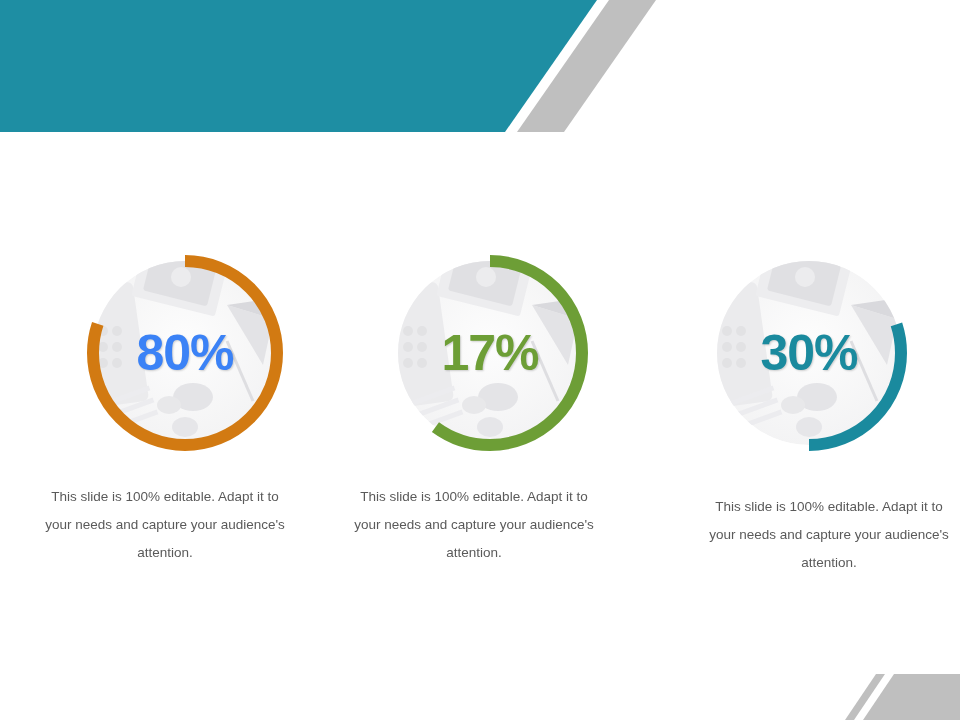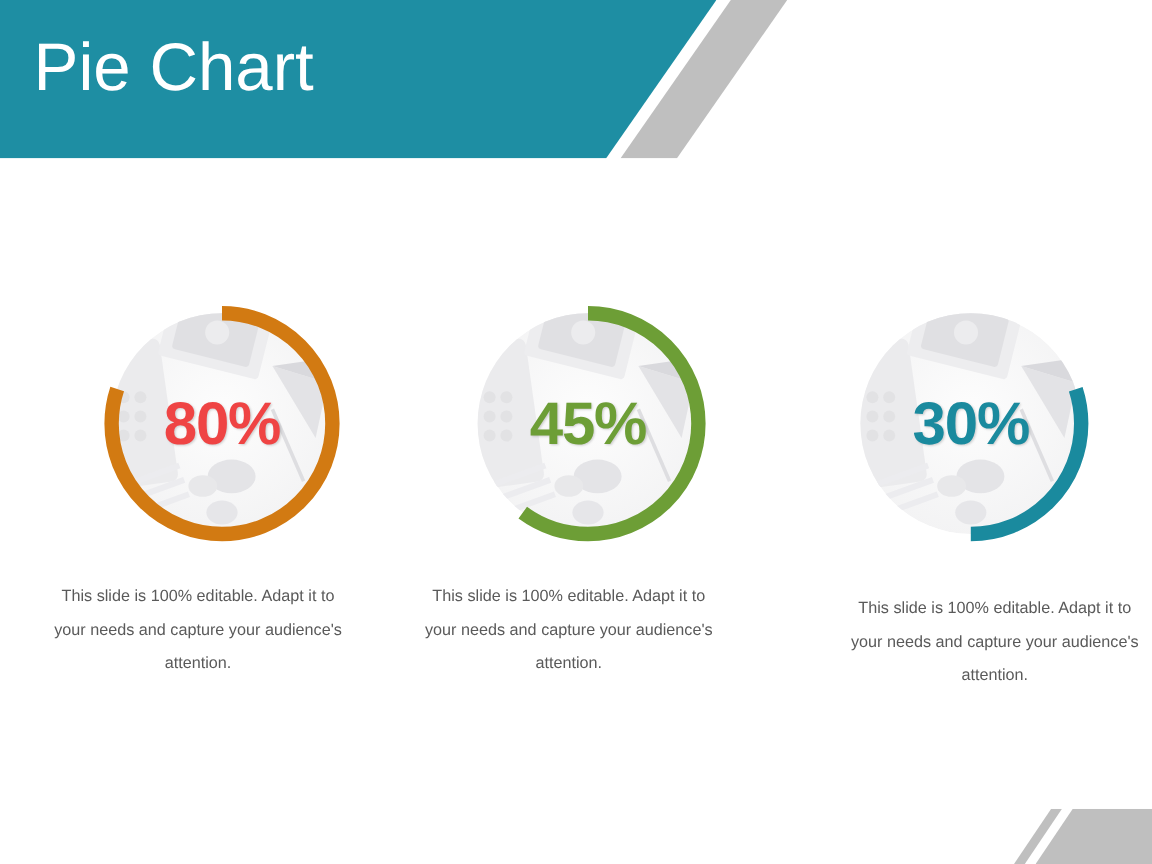--- a/index.html
+++ b/index.html
@@ -76,21 +76,21 @@
   }
 
   .pct{
     position:absolute;left:0;right:0;top:0;bottom:0;
     display:flex;align-items:center;justify-content:center;
     font-size:50px;font-weight:bold;
     letter-spacing:-1px;
     text-shadow:1px 1px 2px rgba(0,0,0,0.18);
     pointer-events:none;
   }
-  .pct-1{color:#ef4444;text-align:center;}
+  .pct-1{color:#3b82f6;text-align:center;}
   .pct-2{color:#6D9E36;}
   .pct-3{color:#1A8A9E;}
 
   .caption{
     margin-top:22px;
     text-align:center;
     font-size:13.5px;
     line-height:28px;
     color:#5A5A5A;
     width:260px;
@@ -99,21 +99,20 @@
   .col-1 .caption{width:248px;margin-left:6px;}
   .col-2 .caption{width:248px;margin-left:10px;}
   .col-3 .caption{width:248px;margin-left:60px;margin-top:32px;}
 </style>
 </head>
 <body>
 
 <div class="header">
   <div class="header-teal"></div>
   <div class="header-gray"></div>
-  <div class="header-title">Pie Chart</div>
 </div>
 
 <div class="columns">
 
   <div class="col col-1">
     <div class="ring-wrap">
       <svg class="ring-svg" viewBox="0 0 216 216">
         <defs>
           <radialGradient id="photo1" cx="50%" cy="45%" r="62%">
             <stop offset="0%" stop-color="#fdfdfd"></stop>
@@ -188,21 +187,21 @@
           <path d="M150 96 L176 156" stroke="#dedee1" stroke-width="3" fill="none"></path>
           <g fill="#ececef">
             <rect x="18" y="150" width="56" height="5" transform="rotate(-20 46 152)"></rect>
             <rect x="22" y="162" width="56" height="5" transform="rotate(-20 50 164)"></rect>
             <rect x="26" y="174" width="56" height="5" transform="rotate(-20 54 176)"></rect>
           </g>
         </g>
 
         <circle cx="108" cy="108" r="92" fill="none" stroke="#6D9E36" stroke-width="12" stroke-dasharray="346.9 231.2" transform="rotate(-90 108 108)"></circle>
       </svg>
-      <div class="pct pct-2">45%</div>
+      <div class="pct pct-2">17%</div>
     </div>
     <div class="caption">This slide is 100% editable. Adapt it to your needs and capture your audience's attention.</div>
   </div>
 
   <div class="col col-3">
     <div class="ring-wrap">
       <svg class="ring-svg" viewBox="0 0 216 216">
         <defs>
           <radialGradient id="photo3" cx="50%" cy="45%" r="62%">
             <stop offset="0%" stop-color="#fdfdfd"></stop>

